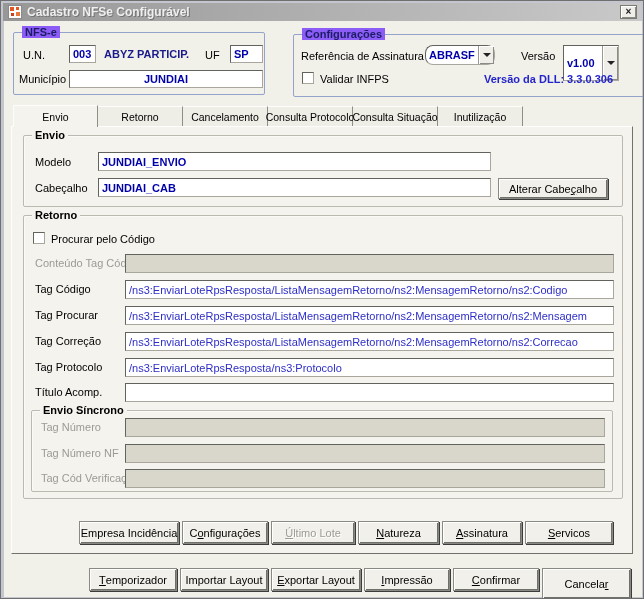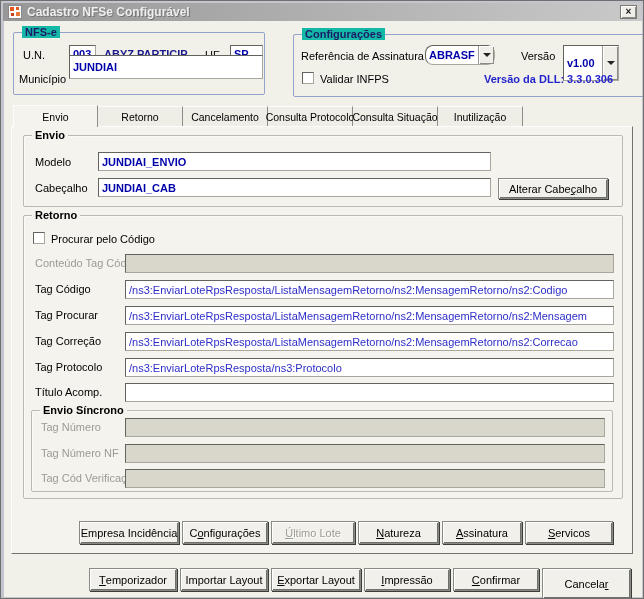--- a/index.html
+++ b/index.html
@@ -41,21 +41,21 @@
   }
   .lbl { position:absolute; white-space:nowrap; font-size:11px; color:#000; }
   .lbl.disabled { color:#9b9b93; }
 
   
   .groupbox { position:absolute; border-radius:2px; }
   .gb-blue { border:1px solid #93a3cb; }
   .gb-gray { border:1px solid #bcbab0; box-shadow:inset 1px 1px 0 #fbfaf6; }
   .gb-title {
     position:absolute; top:-7px; left:8px; padding:0 3px;
-    background:#14b8a6; font-weight:bold; font-size:11px; white-space:nowrap;
+    background:#8b5cf6; font-weight:bold; font-size:11px; white-space:nowrap;
   }
   .gb-blue > .gb-title { color:#1c1c66; }
   .gb-gray > .gb-title { background:#f4f3ee; color:#000; }
 
   
   .tb {
     position:absolute; background:#fff;
     border:1px solid; border-color:#63635d #a9a79d #a9a79d #63635d;
     font-family:"Liberation Sans", sans-serif;
     font-size:11px; padding:1px 3px; color:#2e2ec8;
@@ -149,21 +149,21 @@
 
   <div class="groupbox gb-blue" style="left:12px;top:31px;width:252px;height:63px;">
     <span class="gb-title">NFS-e</span>
   </div>
   <span class="lbl" style="left:22px;top:48px;">U.N.</span>
   <input class="tb bold-navy" style="left: 68px; top: 44px; width: 27px; height: 18px;" value="003">
   <span class="navy-strong" style="left:103px;top:47px;">ABYZ PARTICIP.</span>
   <span class="lbl" style="left:204px;top:48px;">UF</span>
   <input class="tb bold-navy" style="left: 229px; top: 44px; width: 33px; height: 18px;" value="SP">
   <span class="lbl" style="left:18px;top:72px;">Município</span>
-  <input class="tb bold-navy" style="left: 68px; top: 54px; width: 194px; height: 24px;" value="JUNDIAI">
+  <input class="tb bold-navy" style="left: 68px; top: 69px; width: 194px; height: 18px; text-align: center;" value="JUNDIAI">
 
   <div class="groupbox gb-blue" style="left:292px;top:33px;width:368px;height:63px;padding-left:40px;">
     <span class="gb-title">Configurações</span>
   </div>
   <span class="lbl" style="left:300px;top:49px;">Referência de Assinatura</span>
   <div class="combo" style="left:424px;top:44px;width:70px;height:20px;border-radius:8px;">
     <span class="combo-val">ABRASF</span>
     <span class="combo-btn">
         <span class="arrow-down"></span>
       </span>

